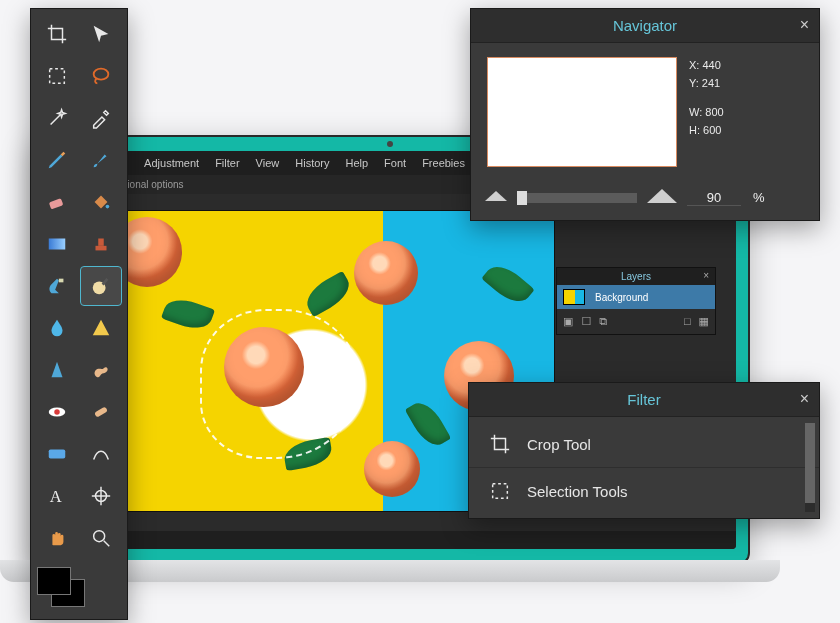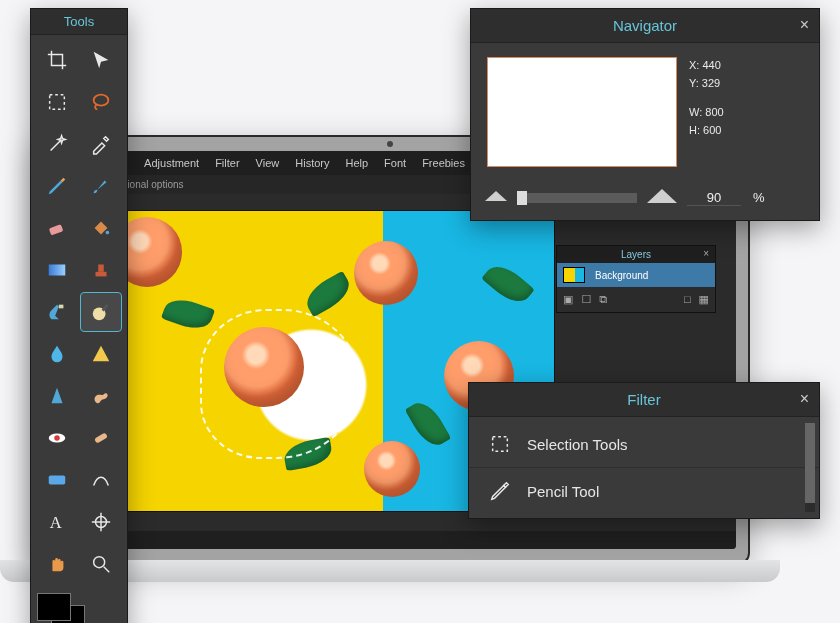--- a/index.html
+++ b/index.html
@@ -11,21 +11,21 @@
     overflow: hidden;
     position: relative;
     color: #ccc;
   }
 
   
   .laptop {
     position: absolute;
     left: 30px; top: 135px;
     width: 720px; height: 430px;
-    background: #a3a3a3;
+    background: #14b8a6;
     border-radius: 12px;
     box-shadow: 0 8px 30px rgba(0,0,0,.25);
     border: 2px solid #2a2a2a;
     overflow: hidden;
   }
   .laptop .cam { position:absolute; top:4px; left:50%; transform:translateX(-50%); width:6px;height:6px;border-radius:50%;background:#444;}
   .laptop-base {
     position:absolute; left:0px; top:560px; width:780px; height:22px;
     background: linear-gradient(#e3e4e6,#c9cacc);
     border-radius: 0 0 14px 14px;
@@ -71,21 +71,21 @@
   .marquee {
     position:absolute; left:96px; top:98px; width:160px; height:150px;
     border:2px dashed rgba(255,255,255,.9);
     border-radius:46% 54% 58% 42%;
   }
   .status-bar {
     position:absolute; left:0; right:0; bottom:0; height:18px;
     background:#1f1f1f; color:#888; font-size:10px; padding:2px 8px;
   }
   .layers-panel {
-    position:absolute; right:20px; top:94px; width:160px;
+    position:absolute; right:20px; top:116px; width:160px;
     background:#333; border:1px solid #111; font-size:10px;
   }
   .layers-panel .hdr{background:#1f1f1f;color:#88c9e0;text-align:center;padding:3px 0;position:relative;}
   .layers-panel .hdr .x{position:absolute;right:6px;top:2px;color:#aaa;}
   .layer-row{display:flex;align-items:center;gap:10px;padding:4px 6px;background:#3d7aa8;color:#fff;}
   .layer-thumb{width:22px;height:16px;background:linear-gradient(90deg,#f5d400 55%,#18b7e4 55%);border:1px solid #000;}
   .layer-ftr{display:flex;gap:8px;justify-content:flex-start;padding:6px;color:#aaa;background:#2b2b2b;}
   .layer-ftr span{font-size:11px;}
 
   
@@ -236,23 +236,20 @@
         <span>▦</span>
       </div>
     </div>
 
     <div class="status-bar">info 1072 px</div>
   </div>
 </div>
 <div class="laptop-base"></div>
 
 <div class="panel tools">
-  <div class="panel-title">
-    <span>Tools</span>
-  </div>
   <div class="tool-grid">
 
     <div class="tool">
         <svg class="ic-w" viewBox="0 0 24 24">
           <path d="M6 2v16h16M2 6h16v16"></path>
         </svg>
       </div>
     <div class="tool">
         <svg class="ic-f" viewBox="0 0 24 24">
           <polygon points="4,3 20,12 12,14 10,21"></polygon>
@@ -421,21 +418,21 @@
 
 <div class="panel navigator">
   <div class="panel-title">
     <span>Navigator</span>
     <span class="close">×</span>
   </div>
   <div class="nav-body">
     <div class="nav-preview"></div>
     <div class="nav-stats">
       <div><span>X:</span> <span>440</span></div>
-      <div><span>Y:</span> <span>329</span></div>
+      <div><span>Y:</span> <span>241</span></div>
       <div class="gap"></div>
       <div><span>W:</span> <span>800</span></div>
       <div><span>H:</span> <span>600</span></div>
     </div>
   </div>
   <div class="nav-zoom">
     <span class="zoom-icn"><svg width="22" height="14" viewBox="0 0 22 14">
           <polygon points="0,12 11,2 22,12" fill="#cfcfcf"></polygon>
         </svg></span>
     <div class="zoom-track">
@@ -450,28 +447,27 @@
 </div>
 
 <div class="panel history">
   <div class="panel-title">
     <span>Filter</span>
     <span class="close">×</span>
   </div>
   <div class="hist-body">
     <div class="hist-row">
       <svg class="ic-w" viewBox="0 0 24 24">
-          <rect x="4" y="4" width="16" height="16" stroke-dasharray="3 3"></rect>
-        </svg>
-      <span class="lbl">Selection Tools</span>
+          <path d="M6 2v16h16M2 6h16v16"></path>
+        </svg>
+      <span class="lbl">Crop Tool</span>
     </div>
     <div class="hist-row">
       <svg class="ic-w" viewBox="0 0 24 24">
-          <path d="M3 21l3-1L18 8l-2-2L4 18z"></path>
-          <path d="M16 6l2 2 3-3-2-2z"></path>
-        </svg>
-      <span class="lbl">Pencil Tool</span>
+          <rect x="4" y="4" width="16" height="16" stroke-dasharray="3 3"></rect>
+        </svg>
+      <span class="lbl">Selection Tools</span>
     </div>
   </div>
   <div class="hist-scroll">
       <div class="bar"></div>
     </div>
 </div>
 
 </body></html>

